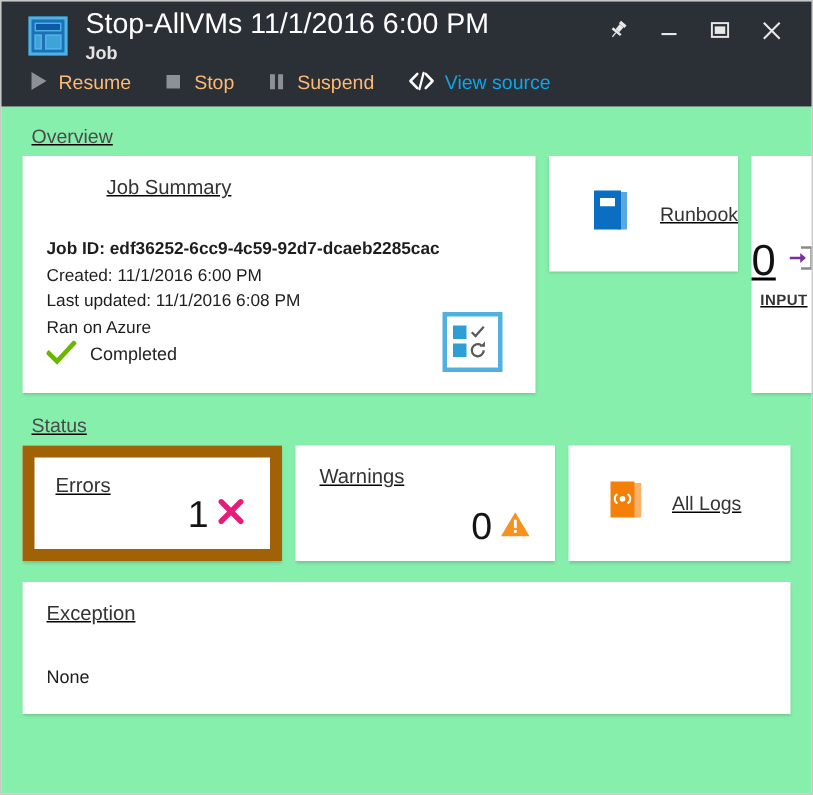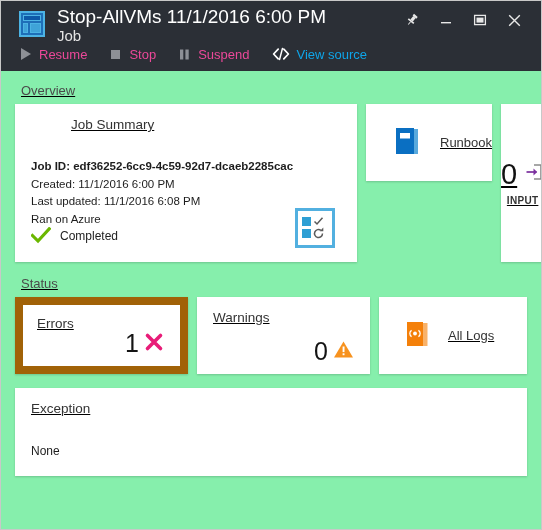--- a/index.html
+++ b/index.html
@@ -65,22 +65,22 @@
 
   .title-text-wrap { margin-left: 12px; }
   .window-title {
     font-size: 19px;
     font-weight: 400;
     line-height: 23px;
     color: #ffffff;
     white-space: nowrap;
   }
   .window-subtitle {
-    font-size: 15px;
-    font-weight: normal;
+    font-size: 12px;
+    font-weight: bold;
     color: #e4e4e4;
     line-height: 13px;
     margin-top: 1px;
   }
 
   .win-controls {
     position: absolute;
     top: 8px;
     right: 10px;
     display: flex;
@@ -105,21 +105,21 @@
     padding-left: 18px;
     height: 30px;
     gap: 0px;
   }
   .tb-item {
     display: flex;
     align-items: center;
     gap: 7px;
     margin-right: 22px;
     font-size: 13px;
-    color: #ec4899;
+    color: #fdba74;
     cursor: default;
     white-space: nowrap;
   }
   .tb-item.enabled { color: #0ea5e9; }
   .tb-item svg { display: block; flex: 0 0 auto; }
 
   
   .body {
     flex: 1;
     background: #86efac;

